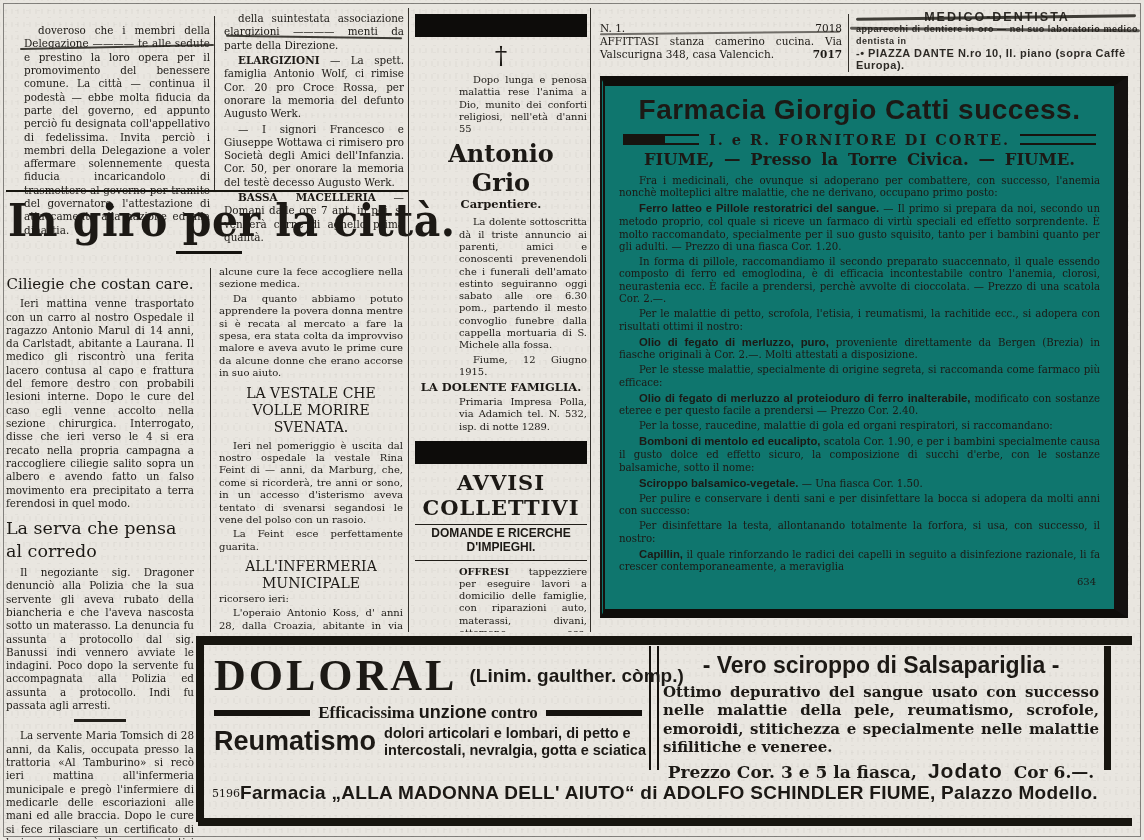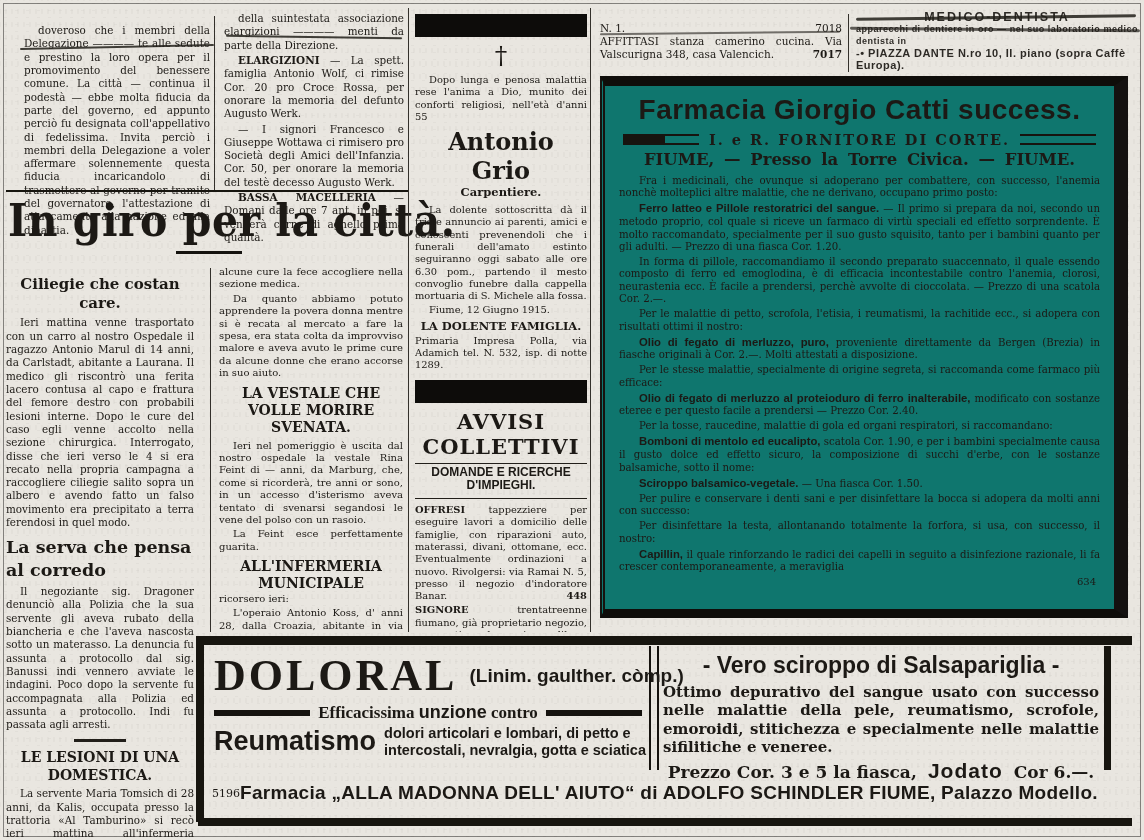--- a/index.html
+++ b/index.html
@@ -12,40 +12,40 @@
   .frame{position:absolute;inset:3px;border:1px solid rgba(30,28,25,.5);pointer-events:none;}
   .blk{position:absolute;}
   .vr{position:absolute;width:1px;background:#33302b;}
   .hr{position:absolute;background:#17150f;}
   .smear{position:absolute;background:#211e19;opacity:.85;border-radius:2px;}
 
   
   .bodytext{font-size:10.4px;line-height:1.28;text-align:justify;}
   .bodytext p{margin:0 0 2px 0;text-indent:14px;}
   .lead{font-weight:700;}
-  .news-h{font-weight:700;text-align:center;margin:5px 0 3px 0;}
+  .news-h{font-weight:400;text-align:center;margin:5px 0 3px 0;}
 
   
   .headline{font-weight:700;font-size:41px;letter-spacing:.5px;text-align:center;white-space:nowrap;
             transform:scaleY(1.08);}
   .headline-rule{width:66px;height:3px;background:#15130f;margin:6px auto 0 auto;}
 
   
   .h-ciliegie{font-size:15px;}
   .h-serva{font-size:17.5px;text-align:left;margin:7px 0 4px 0;}
   .h-caps{font-size:14px;text-align:center;}
   .orn{width:52px;height:3px;background:#221f1a;margin:7px auto;}
 
   
   .mourn-bar{height:23px;background:#0d0c0a;margin:2px 0 6px 0;}
   .cross{text-align:center;font-size:25px;line-height:1;margin:4px 0 6px 0;}
   .obit-name{text-align:center;font-weight:700;font-size:24px;margin:4px 0 0 0;}
   .obit-prof{text-align:center;font-weight:700;font-size:11.5px;margin:0 0 5px 0;}
   .obit-sig{text-align:center;font-weight:700;font-size:11.5px;margin:2px 0;}
-  .col3 .bodytext{font-size:9.9px;line-height:1.24;}
+  .col3 .bodytext{font-size:9.9px;line-height:1.24;margin-left:44px;}
   .avvisi-title{font-weight:700;font-size:21px;text-align:center;letter-spacing:1px;margin:6px 0 2px 0;
                 border-bottom:1px solid #211e19;padding-bottom:4px;}
   .avvisi-sub{font-family:"Liberation Sans",sans-serif;font-weight:700;font-size:12px;text-align:center;
               line-height:1.15;border-bottom:1px solid #211e19;padding-bottom:5px;margin-bottom:5px;}
   .cl-ad{position:relative;margin:0 0 4px 0;text-indent:0;}
   .cl-num{position:absolute;right:0;bottom:0;font-weight:700;}
 
   
   .tr-line1{display:flex;justify-content:space-between;font-size:10.5px;}
   .tr-ad{position:relative;font-size:10.5px;line-height:1.25;text-align:justify;margin-top:1px;}
@@ -122,21 +122,20 @@
     <div class="headline">In giro per la città.</div>
     <div class="headline-rule"></div>
   </div>
 
   <div class="blk bodytext" style="left:6px;top:270px;width:188px;height:570px;overflow:hidden;">
     <div class="news-h h-ciliegie">Ciliegie che costan care.</div>
     <p>Ieri mattina venne trasportato con un carro al nostro Ospedale il ragazzo Antonio Marul di 14 anni, da Carlstadt, abitante a Laurana. Il medico gli riscontrò una ferita lacero contusa al capo e frattura del femore destro con probabili lesioni interne. Dopo le cure del caso egli venne accolto nella sezione chirurgica. Interrogato, disse che ieri verso le 4 si era recato nella propria campagna a raccogliere ciliegie salito sopra un albero e avendo fatto un falso movimento era precipitato a terra ferendosi in quel modo.</p>
     <div class="news-h h-serva">La serva che pensa al corredo</div>
     <p>Il negoziante sig. Dragoner denunciò alla Polizia che la sua servente gli aveva rubato della biancheria e che l'aveva nascosta sotto un materasso. La denuncia fu assunta a protocollo dal sig. Banussi indi vennero avviate le indagini. Poco dopo la servente fu accompagnata alla Polizia ed assunta a protocollo. Indi fu passata agli arresti.</p>
     <div class="orn"></div>
-    <div class="news-h h-caps">LE LESIONI DI UNA DOMESTICA.</div>
     <p>La servente Maria Tomsich di 28 anni, da Kalis, occupata presso la trattoria «Al Tamburino» si recò ieri mattina all'infermeria municipale e pregò l'infermiere di medicarle delle escoriazioni alle mani ed alle braccia. Dopo le cure si fece rilasciare un certificato di lesione ed asserì che erano stati i suoi padroni a conciarla in quel modo.</p>
 
   </div>
 
   <div class="vr" style="left:210px;top:268px;height:364px;"></div>
 
   <div class="blk bodytext" style="left:219px;top:266px;width:184px;height:368px;overflow:hidden;font-size:10px;line-height:1.24;">
     <p style="text-indent:0;">alcune cure la fece accogliere nella sezione medica.</p>
     <p>Da quanto abbiamo potuto apprendere la povera donna mentre si è recata al mercato a fare la spesa, era stata colta da improvviso malore e aveva avuto le prime cure da alcune donne che erano accorse in suo aiuto.</p>
     <div class="news-h h-caps">LA VESTALE CHE VOLLE MORIRE SVENATA.</div>

